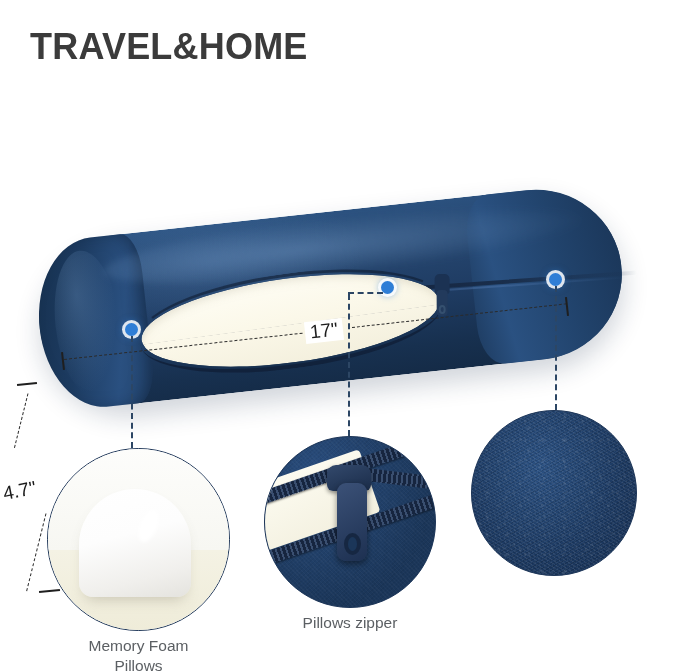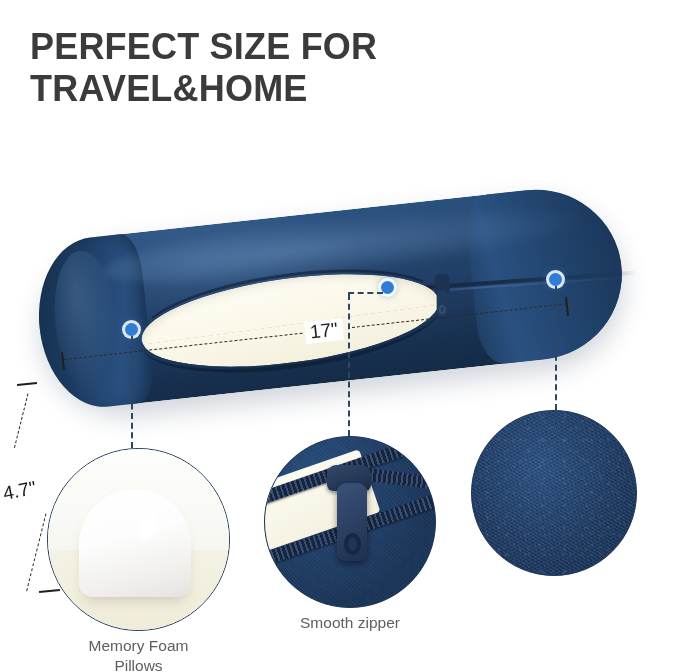--- a/index.html
+++ b/index.html
@@ -246,21 +246,20 @@
 
 <div id="stage">
 
   <div class="corner-wrap">
     <div class="corner-dark"></div>
     <div class="corner-light"></div>
     <div class="corner-white"></div>
   </div>
 
   <div class="headline">
-    <span>PERFECT SIZE FOR</span>
     <span class="l2">TRAVEL&amp;HOME</span>
   </div>
 
   <div class="pillow-stage">
 
     <div class="pillow-body">
       <div class="cap-left"></div>
       <div class="cap-right"></div>
       <div class="sheen"></div>
       <div class="seam"></div>
@@ -319,21 +318,21 @@
     <div class="fab"></div>
     <div class="noise"></div>
     <div class="foam"></div>
     <div class="teeth-a"></div>
     <div class="teeth-b"></div>
     <div class="teeth-c"></div>
     <div class="slider-head"></div>
     <div class="slider-tab"></div>
     <div class="slider-hole"></div>
   </div>
-  <div class="cap" style="left:264px; top:613px; width:172px;">Smooth zipper</div>
+  <div class="cap" style="left:264px; top:613px; width:172px;">Pillows zipper</div>
 
   <div class="circle" id="c3">
     <div class="fab"></div>
     <div class="tex"></div>
     <div class="tex2"></div>
   </div>
 
 </div>
 
 </body></html>

